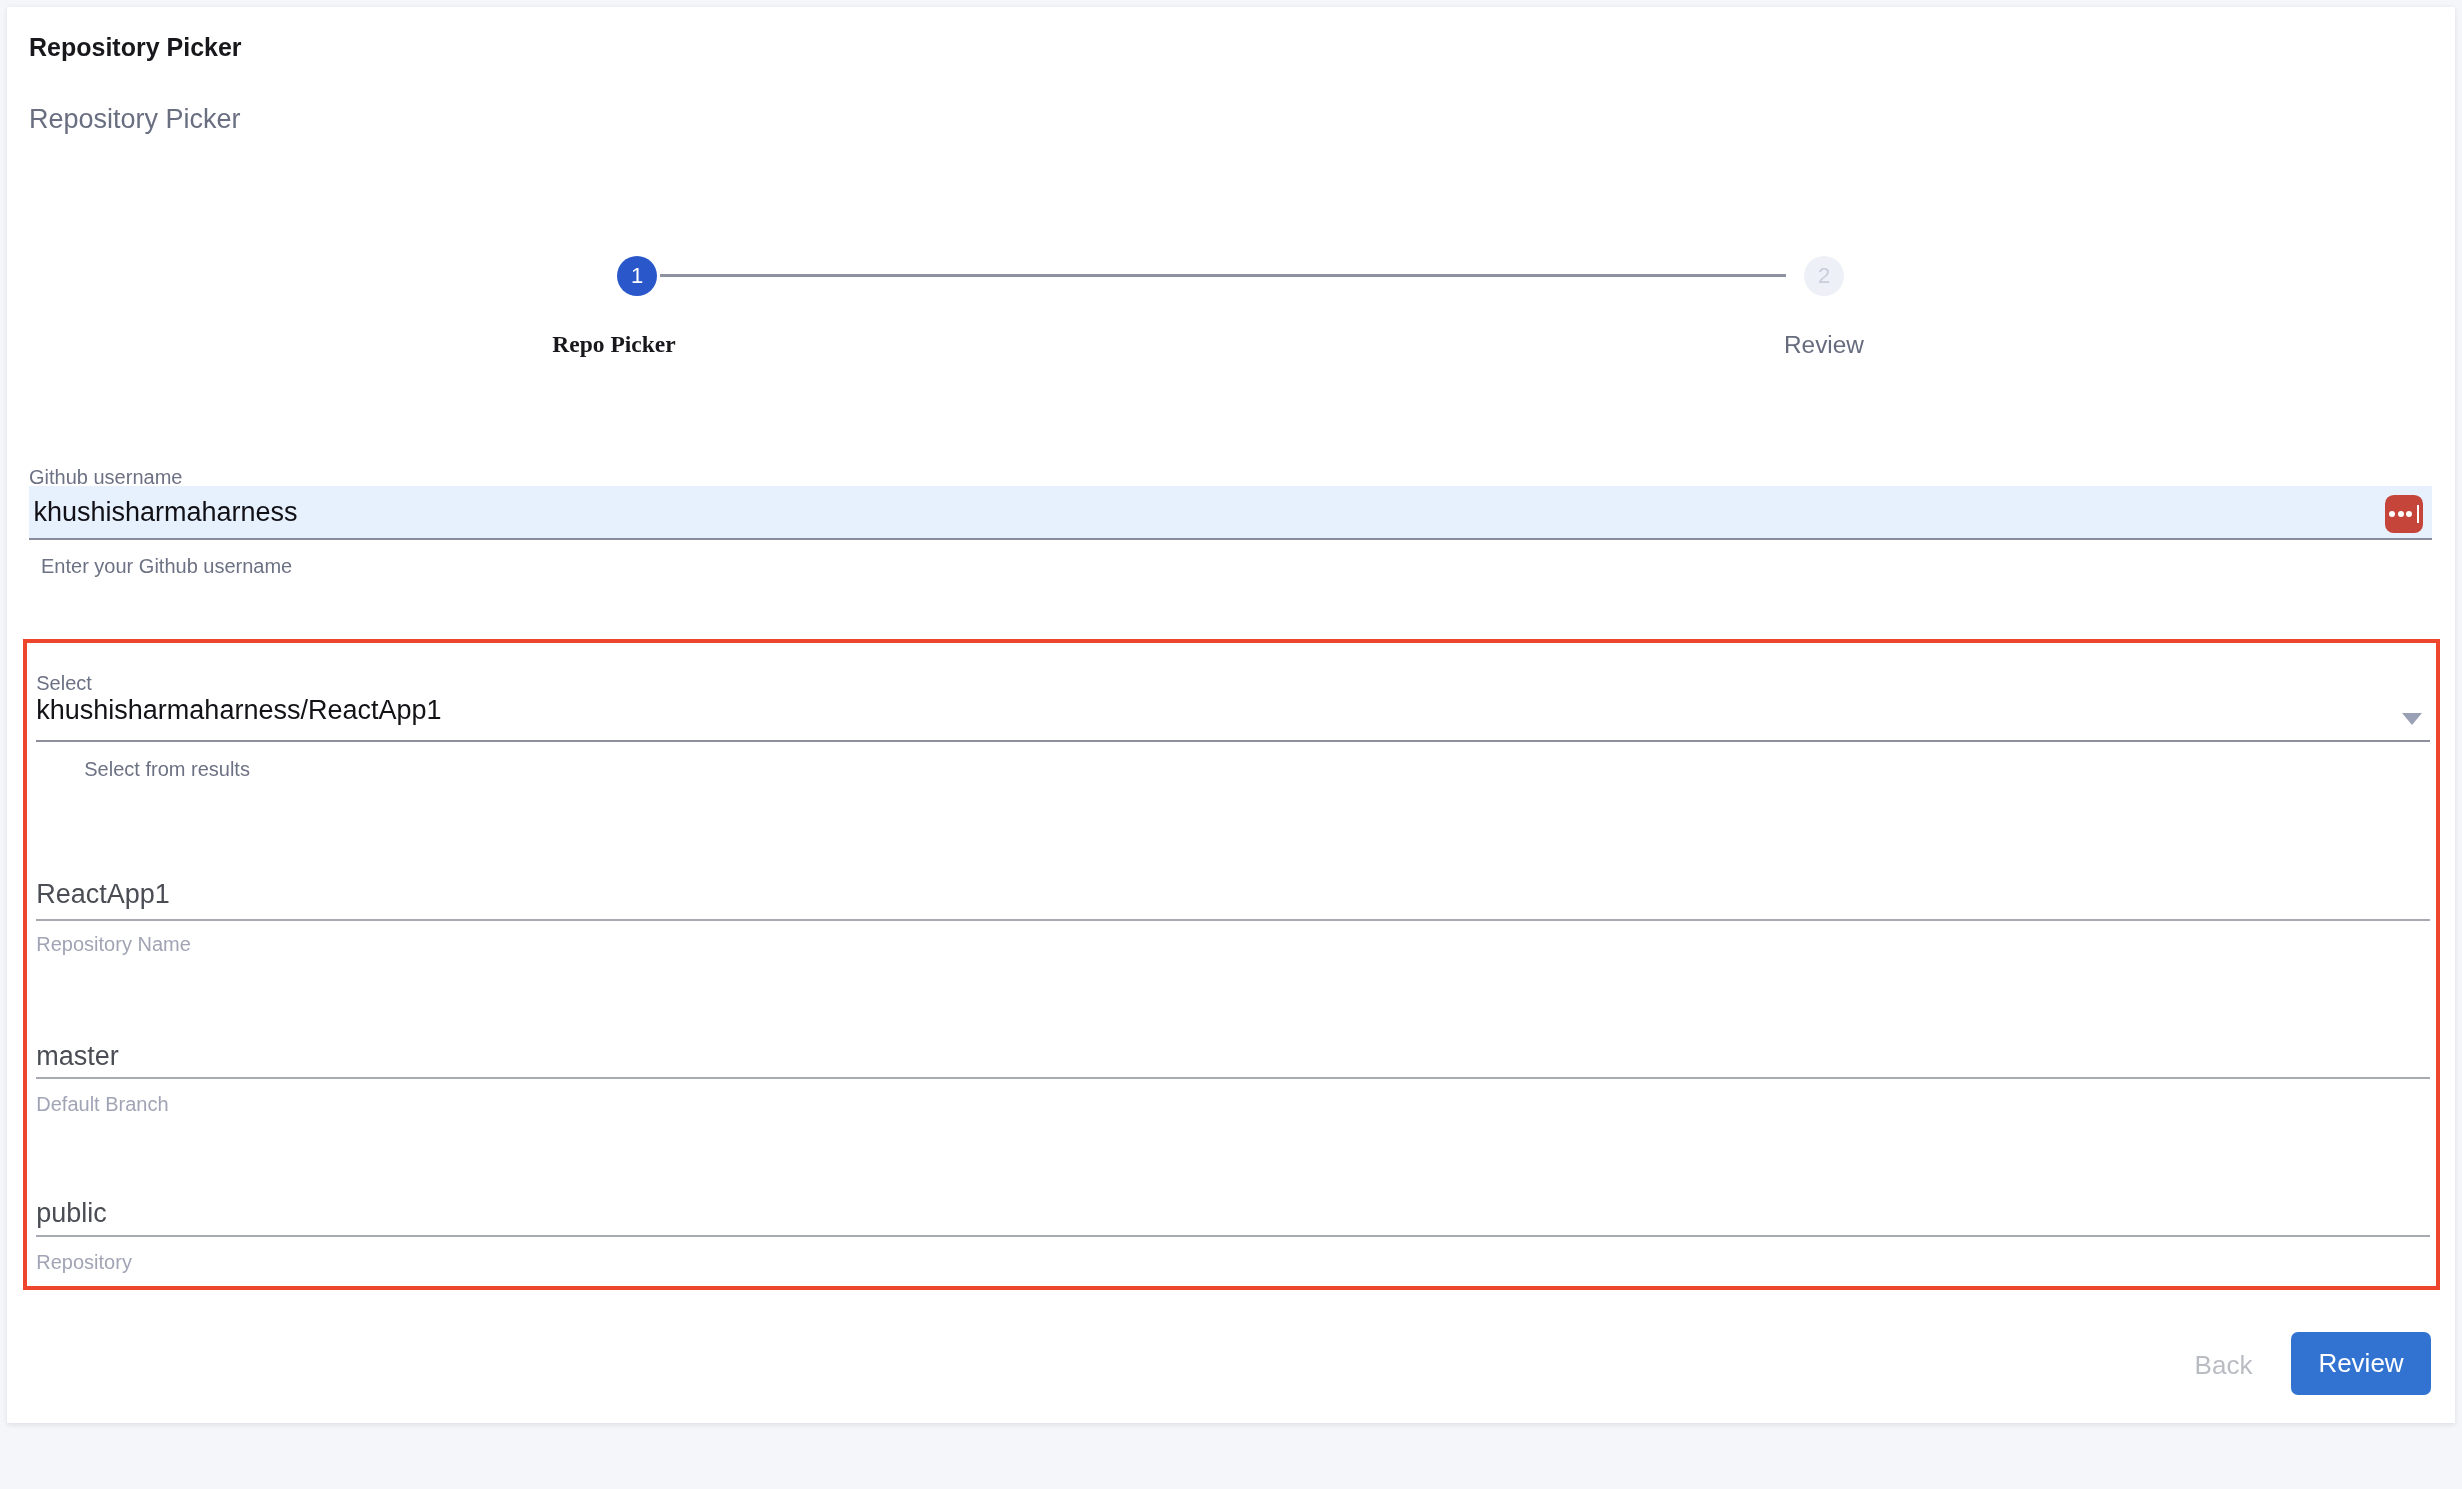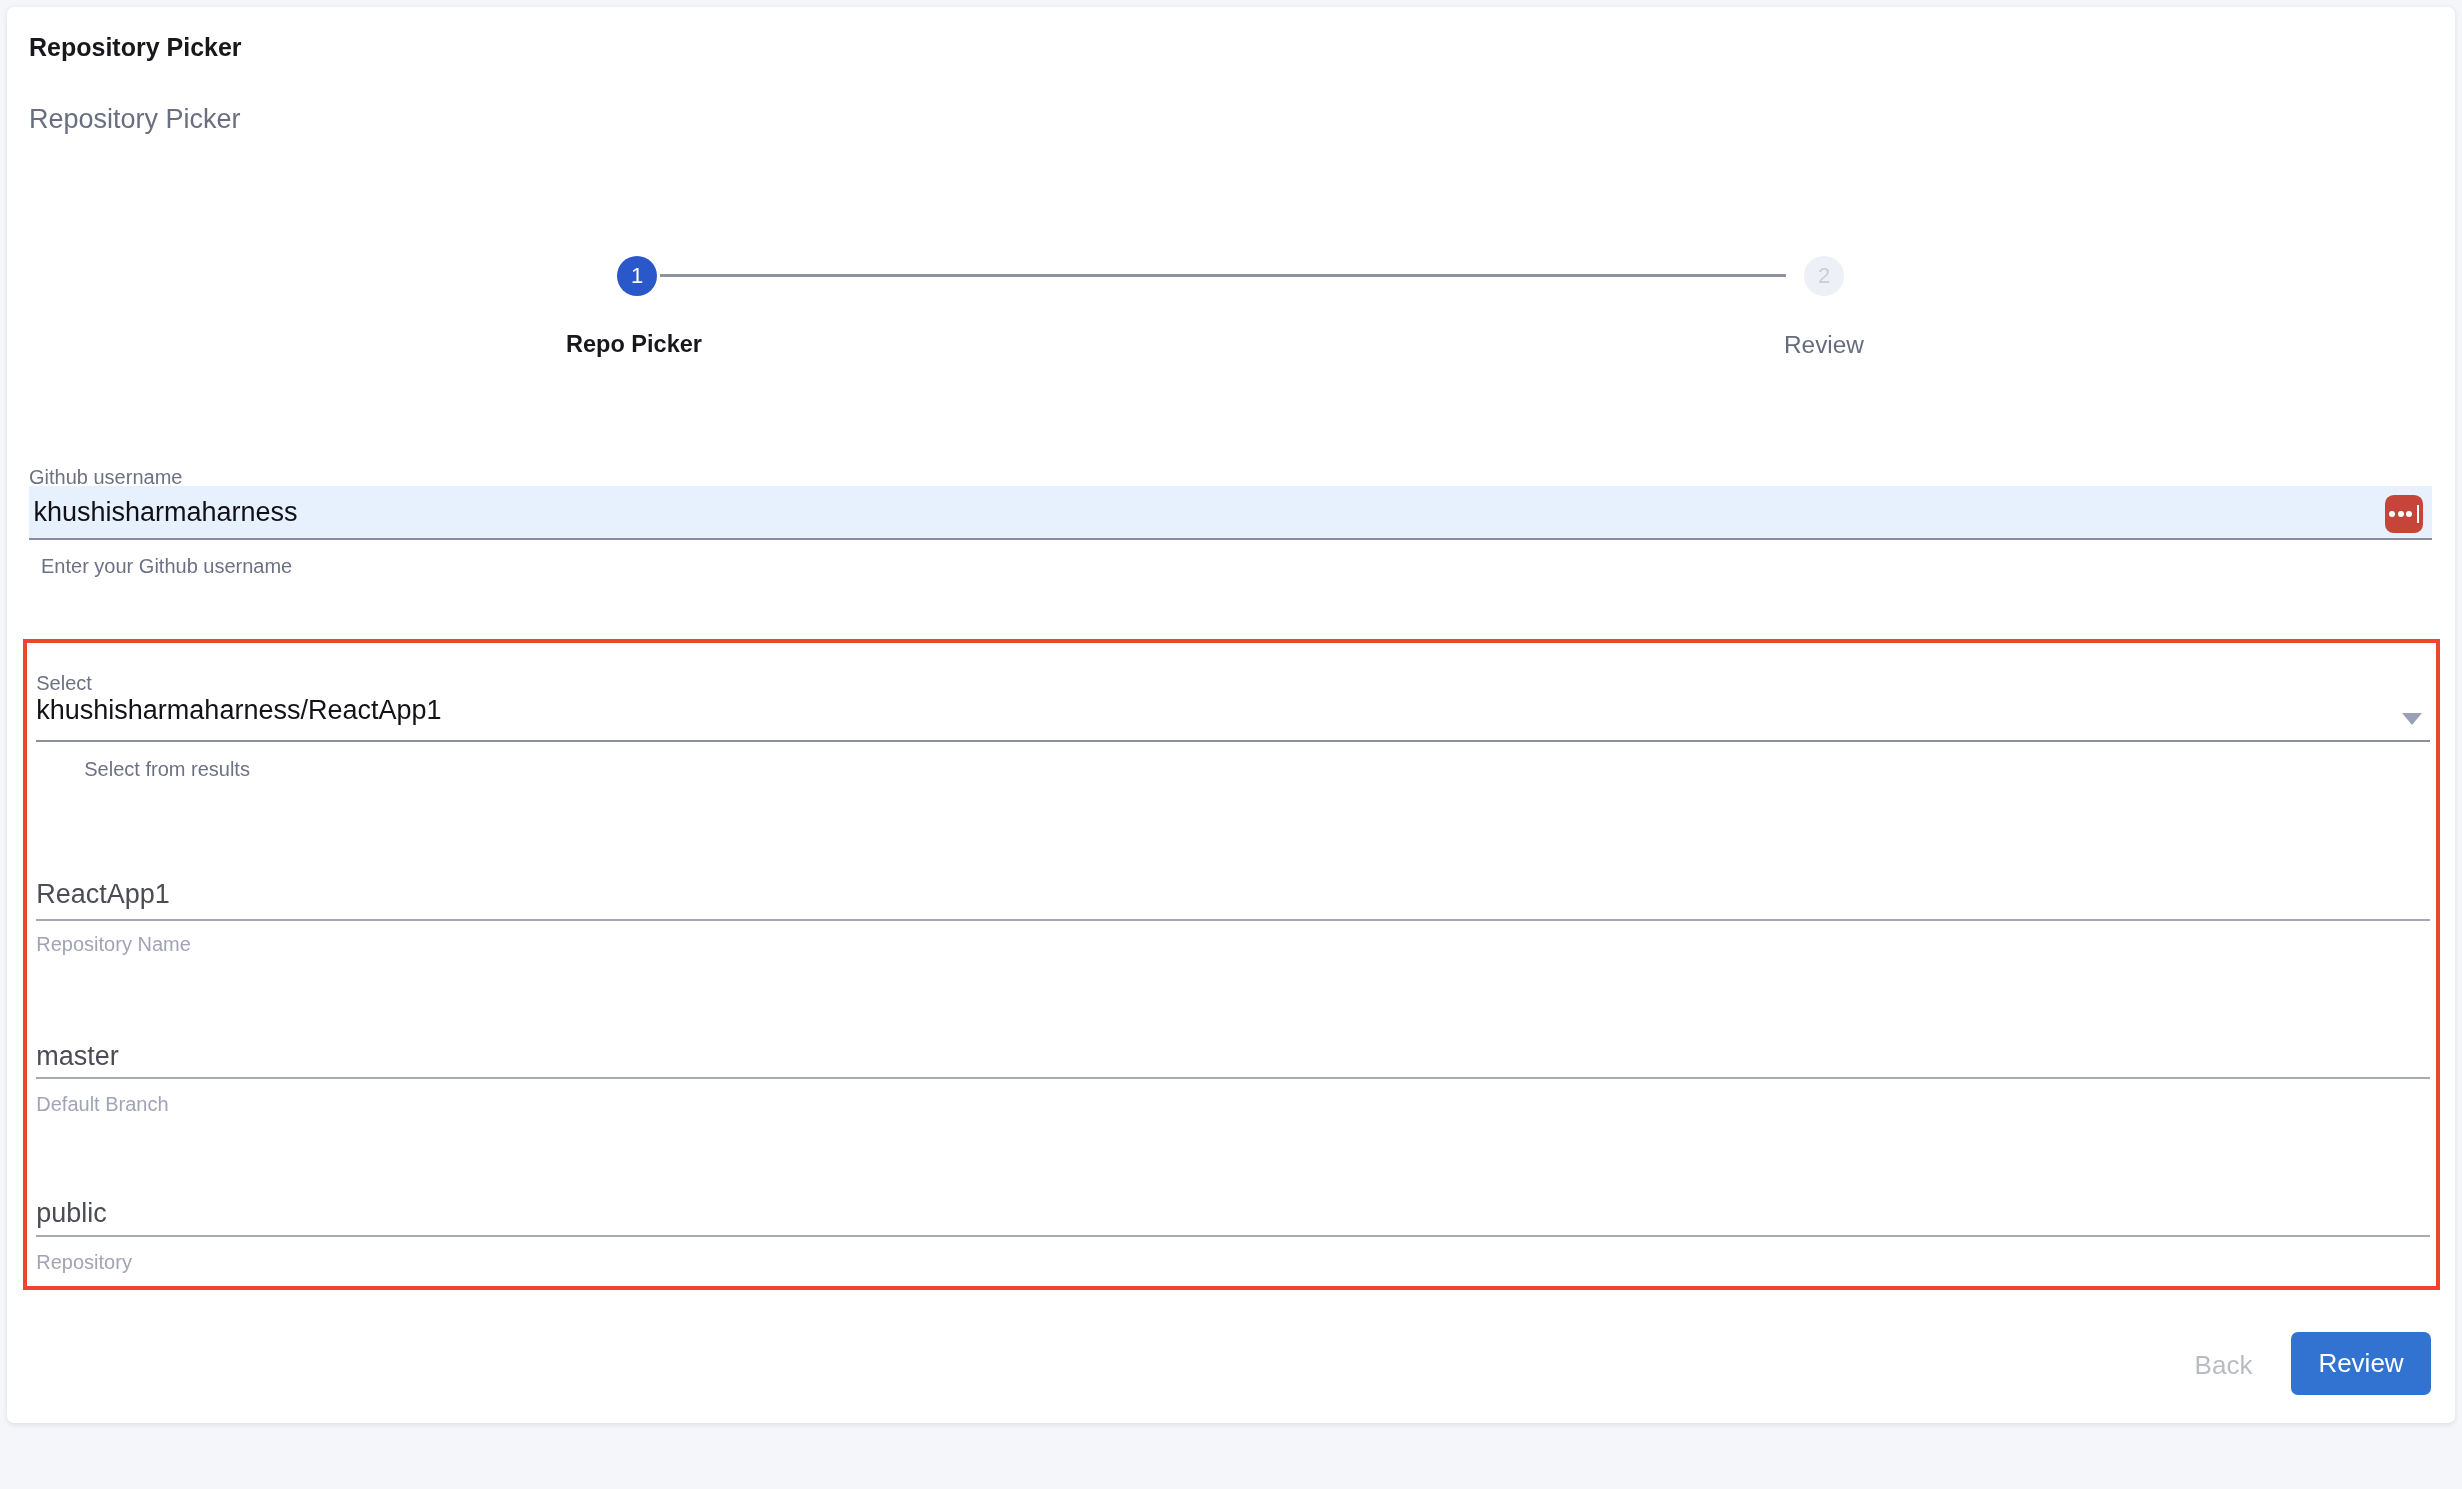--- a/index.html
+++ b/index.html
@@ -8,21 +8,21 @@
     background: #f4f6fa;
     font-family: "Liberation Sans", "DejaVu Sans", sans-serif;
     position: relative;
     overflow: hidden;
   }
   .card {
     position: absolute;
     left: 7px; top: 7px;
     width: 2448px; height: 1416px;
     background: #ffffff;
-    border-radius: 7px;
+    border-radius: 1px;
     box-shadow: 0 1.7px 5.2px rgba(20,30,60,.10);
   }
   .abs { position: absolute; }
 
   .page-title {
     left: 22px; top: 28px;
     font-size: 25px; font-weight: 700; color: #17171c;
     line-height: 1;
   }
   .page-subtitle {
@@ -102,21 +102,21 @@
   <div class="abs page-subtitle">Repository Picker</div>
 
   <div class="abs" style="left:0; top:0; width:100%; height:0;">
     <div class="abs step-circle active" style="left:610px; top:249px;">
       <span>1</span>
     </div>
     <div class="abs step-connector"></div>
     <div class="abs step-circle inactive" style="left:1797px; top:249px;">
       <span>2</span>
     </div>
-    <div class="abs step-label active" style="left:496px;">Repo Picker</div>
+    <div class="abs step-label active" style="left:476px;font-family:Liberation Serif, serif;">Repo Picker</div>
     <div class="abs step-label inactive" style="left:1686px;">Review</div>
   </div>
 
   <div class="abs field-label-sm" style="left:22px; top:458px;">Github username</div>
   <input class="abs gh-input" type="text" value="khushisharmaharness" style="">
   <div class="abs lastpass-icon">
     <div class="lp-dot"></div>
     <div class="lp-dot"></div>
     <div class="lp-dot"></div>
     <div class="lp-bar"></div>

